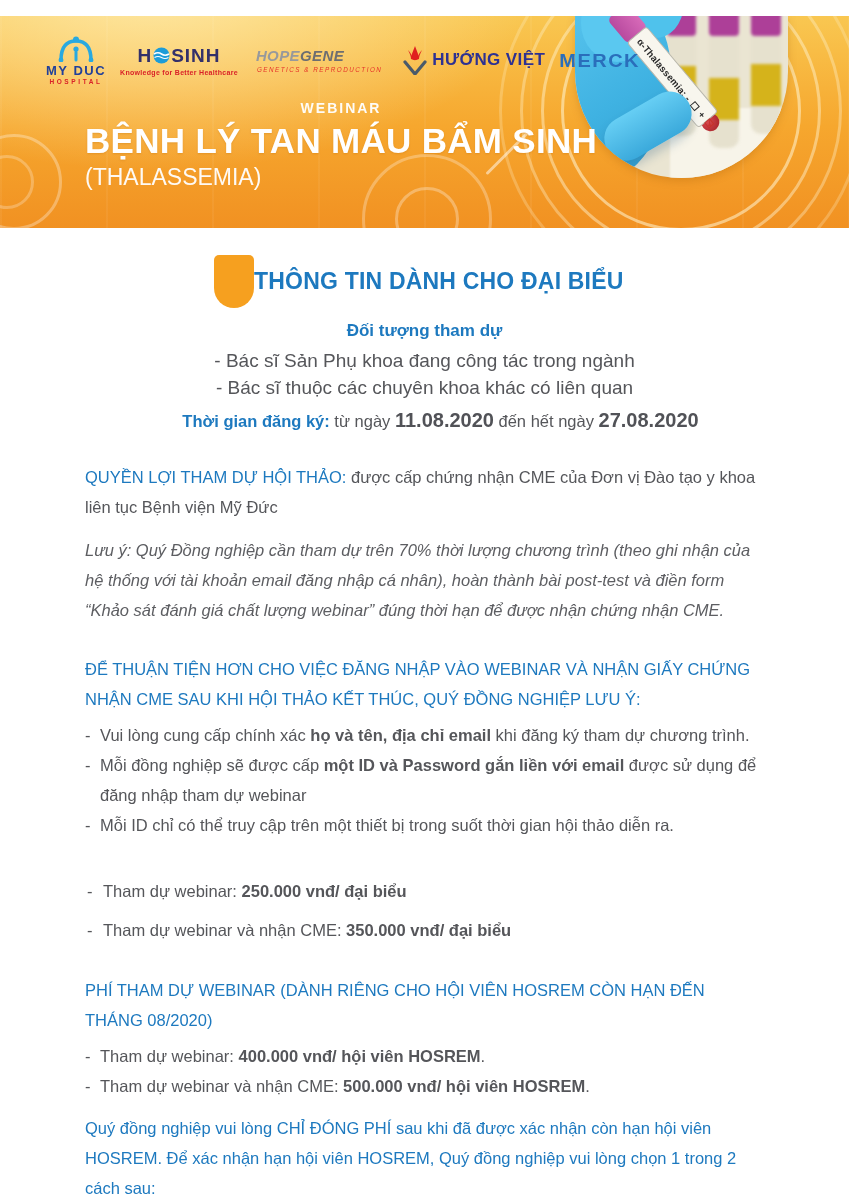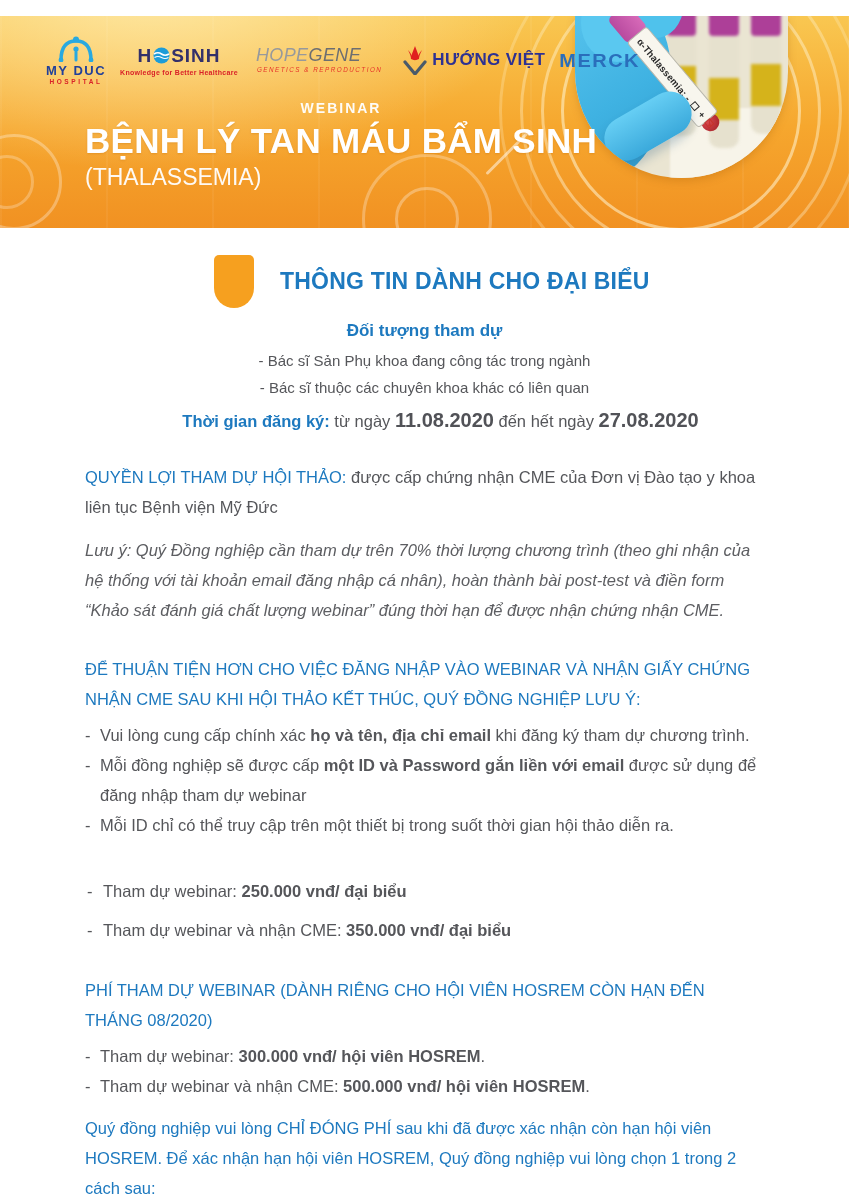--- a/index.html
+++ b/index.html
@@ -27,21 +27,21 @@
   .slash { position:absolute; left:478px; top:136px; width:58px; height:3px; background:rgba(255,255,255,0.5); transform:rotate(-45deg); border-radius:2px; }
 
   
   .logos { position:absolute; left:46px; top:16px; height:56px; display:flex; align-items:center; gap:14px; z-index:3; }
   .logo { display:flex; flex-direction:column; align-items:center; justify-content:center; }
   .md-name { font-size:13px; font-weight:bold; color:#21409A; letter-spacing:1.5px; margin-top:1px; }
   .md-sub  { font-size:6.5px; color:#D92128; letter-spacing:2.6px; font-weight:bold; }
   .hos-name { display:flex; align-items:center; font-size:19px; font-weight:bold; color:#33306A; letter-spacing:1px; }
   .hos-tag  { font-size:7px; color:#D92128; font-weight:bold; margin-top:2px; letter-spacing:0.3px; }
   .logo-hopegene { align-items:flex-start; margin-left:4px; }
-  .hg-name { font-style:italic; font-weight:normal; font-size:18px; letter-spacing:0.4px; line-height:17px; }
+  .hg-name { font-style:italic; font-weight:bold; font-size:15px; letter-spacing:0.4px; line-height:17px; }
   .hg-p1 { color:#97999C; } .hg-p2 { color:#6D6E71; }
   .hg-tag { font-size:6.3px; color:#E63229; font-style:italic; letter-spacing:1.5px; margin-top:2px; margin-left:1px; }
   .logo-hv { flex-direction:row; gap:4px; align-items:center; margin-left:6px; }
   .hv-text { font-size:17px; font-weight:bold; color:#2E3192; letter-spacing:0.4px; }
   .merck-text { font-size:20px; font-weight:bold; color:#2A6EBB; letter-spacing:1.5px; transform:scaleY(0.96); }
 
   
   .title-block { position:absolute; left:85px; top:84px; color:#ffffff; z-index:3; }
   .eyebrow  { font-size:14px; font-weight:bold; letter-spacing:2px; opacity:0.96;text-align:center; }
   .main-title { font-size:35px; font-weight:bold; letter-spacing:0.3px; margin-top:5px; text-shadow:0 1px 2px rgba(180,100,0,0.25); }
@@ -62,27 +62,27 @@
   .glove-thumb { position:absolute; left:26px; top:88px; width:94px; height:44px; background:linear-gradient(180deg,#66CEF4,#3AA9DB); border-radius:24px; transform:rotate(-30deg); z-index:6; box-shadow:-4px 6px 10px rgba(40,90,130,0.25); }
   .held-tube { position:absolute; left:58px; top:-16px; width:30px; height:160px; transform:rotate(-40deg); transform-origin:50% 30%; z-index:5; }
   .ht-cap  { width:26px; height:32px; background:linear-gradient(90deg,#B84A9F,#D76AB8); border-radius:5px; margin:0 auto; }
   .ht-body { width:26px; height:112px; background:#F8F6EE; border:1px solid #B9B7AC; border-radius:4px; margin:-2px auto 0; position:relative; }
   .ht-text { position:absolute; top:5px; left:5px; writing-mode:vertical-rl; font-size:9.5px; font-weight:bold; color:#2A2A2A; letter-spacing:0.2px; white-space:nowrap; }
   .ht-check { color:#C5322B; }
   .ht-blood { width:18px; height:18px; border-radius:50%; background:radial-gradient(circle at 40% 35%, #D94A50, #A01D24); margin:-6px auto 0; }
 
   
   .content { position:absolute; left:0; top:212px; width:849px; color:#55565A; font-size:16.5px; }
-  .info-header { margin:27px 0 0 214px; display:flex; align-items:center; gap:26px; }
+  .info-header { margin:27px 0 0 214px; display:flex; align-items:center; }
   .shield { width:40px; height:53px; background:#F6A01F; border-radius:5px 5px 20px 20px; flex:0 0 auto; }
   .info-title { font-size:23px; font-weight:bold; color:#1D79BF; letter-spacing:0.2px; }
 
   .centered { text-align:center; margin-top:13px; }
   .aud-heading { font-size:17px; font-weight:bold; color:#1D79BF; margin-bottom:7px; }
-  .aud-item { font-size:15px; line-height:25px; margin:2px 0; }
+  .aud-item { font-size:19px; line-height:25px; margin:2px 0; }
   .reg-line { margin-top:9px; font-size:16.5px;padding-left:32px; }
   .blu { color:#1D79BF; }
   .b { font-weight:bold; }
   .date { font-size:20px; font-weight:bold; color:#515257; }
 
   .col { padding:0 84px 0 85px; line-height:30px; }
   .sec-benefits { margin-top:30px; }
   .sec-heading { color:#1D79BF; font-weight:normal; }
   .note-italic { font-style:italic; color:#5D5E62; margin-top:13px; line-height:30px; }
   .sec-login { margin-top:29px; }
@@ -230,21 +230,21 @@
       <section class="sec-fees">
         <div class="bullets">
           <div class="bullet"><span class="dash">-</span><span>Tham dự webinar: </span><span class="b">250.000 vnđ/ đại biểu</span><span></span></div>
           <div class="bullet"><span class="dash">-</span><span>Tham dự webinar và nhận CME: </span><span class="b">350.000 vnđ/ đại biểu</span><span></span></div>
         </div>
       </section>
 
       <section class="sec-member">
         <p class="sec-heading">PHÍ THAM DỰ WEBINAR (DÀNH RIÊNG CHO HỘI VIÊN HOSREM CÒN HẠN ĐẾN THÁNG 08/2020)</p>
         <div class="bullets">
-          <div class="bullet"><span class="dash">-</span><span>Tham dự webinar: </span><span class="b">300.000 vnđ/ hội viên HOSREM</span><span>.</span></div>
+          <div class="bullet"><span class="dash">-</span><span>Tham dự webinar: </span><span class="b">400.000 vnđ/ hội viên HOSREM</span><span>.</span></div>
           <div class="bullet"><span class="dash">-</span><span>Tham dự webinar và nhận CME: </span><span class="b">500.000 vnđ/ hội viên HOSREM</span><span>.</span></div>
         </div>
         <p class="member-note">Quý đồng nghiệp vui lòng CHỈ ĐÓNG PHÍ sau khi đã được xác nhận còn hạn hội viên HOSREM. Để xác nhận hạn hội viên HOSREM, Quý đồng nghiệp vui lòng chọn 1 trong 2 cách sau:</p>
       </section>
 
     </div>
   </main>
 </div>
 
 </body></html>

